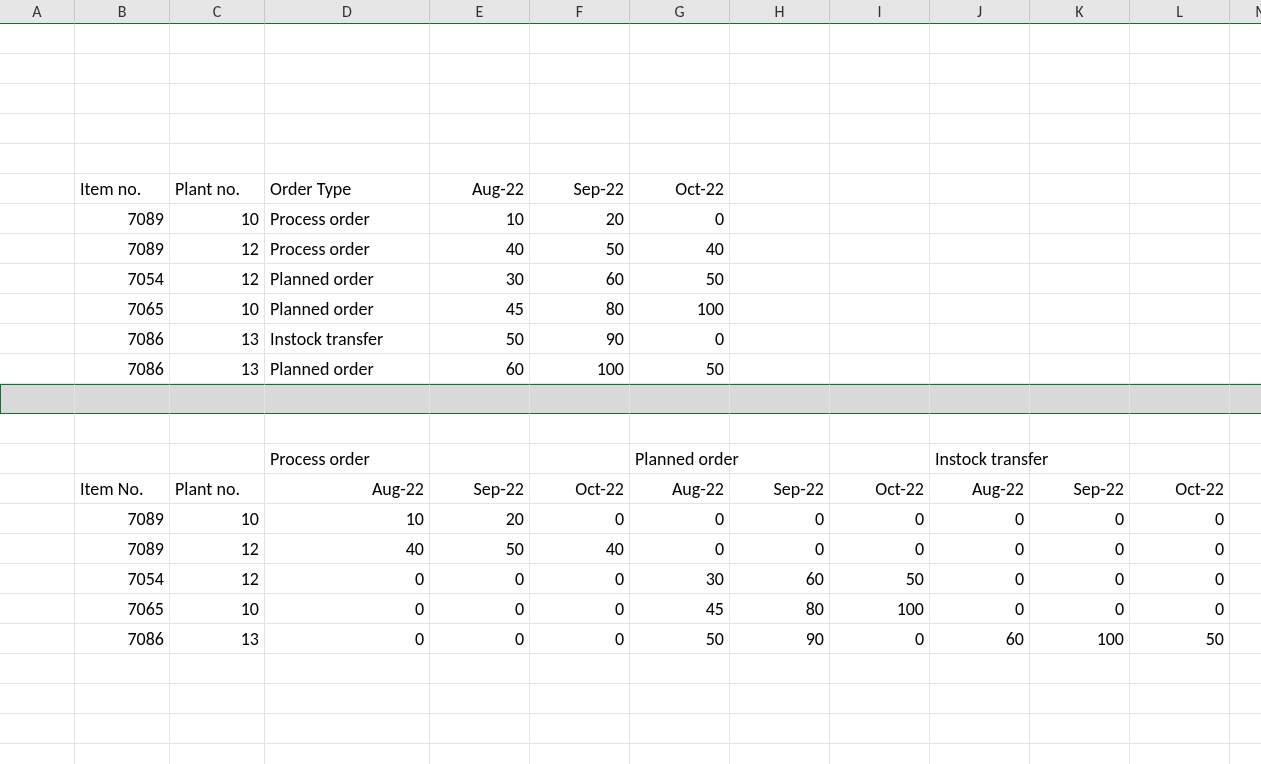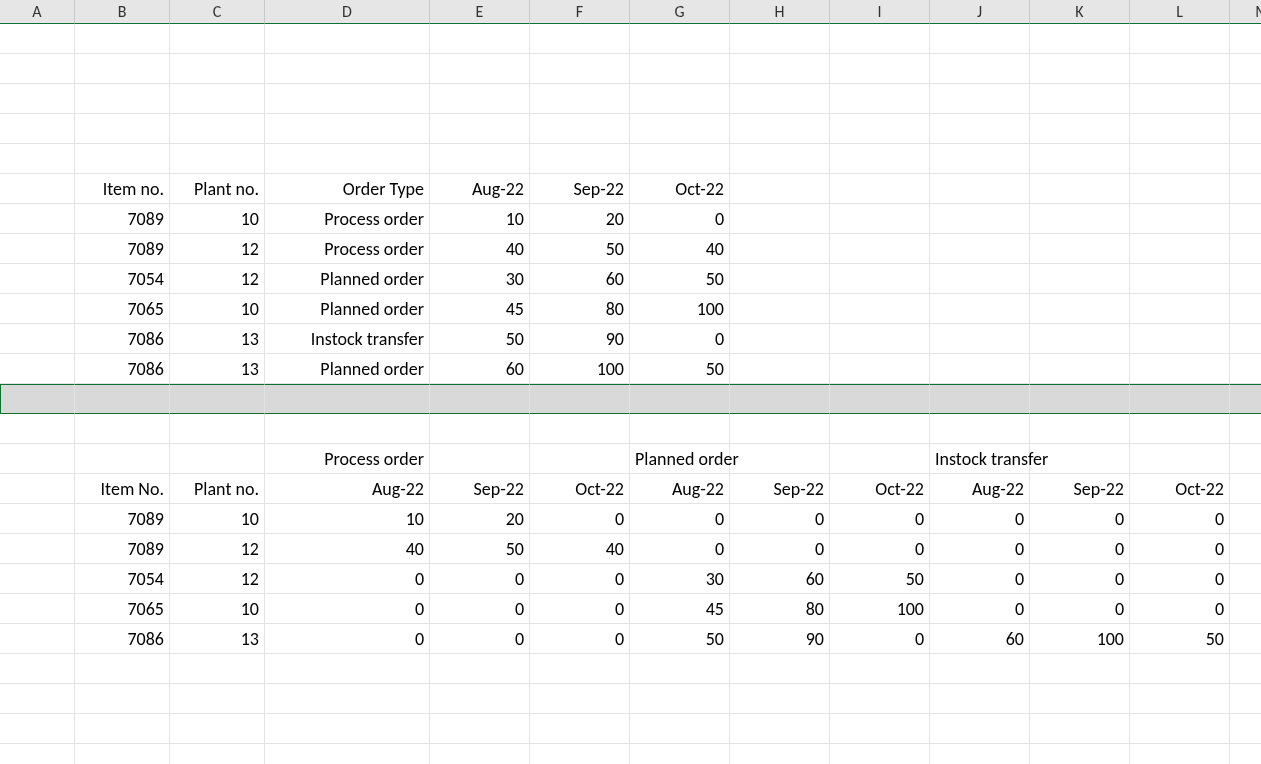--- a/index.html
+++ b/index.html
@@ -32,21 +32,21 @@
       border-right: 1px solid #e3e3e3;
       border-bottom: 1px solid #e3e3e3;
       height: 30px;
       line-height: 30px;
       padding: 0 5px;
       overflow: visible;
       white-space: nowrap;
       position: relative;
     }
     .cell.right { text-align: right; }
-    .cell.left { text-align: right; }
+    .cell.left { text-align: left; }
     .cell.selected-row {
       background: #d9d9d9;
       border-top: 1px solid #0f7032;
       border-bottom: 1px solid #0f7032;
     }
     .cell.selected-row.first { border-left: 1px solid #0f7032; }
   </style>
 </head>
 <body>
 

